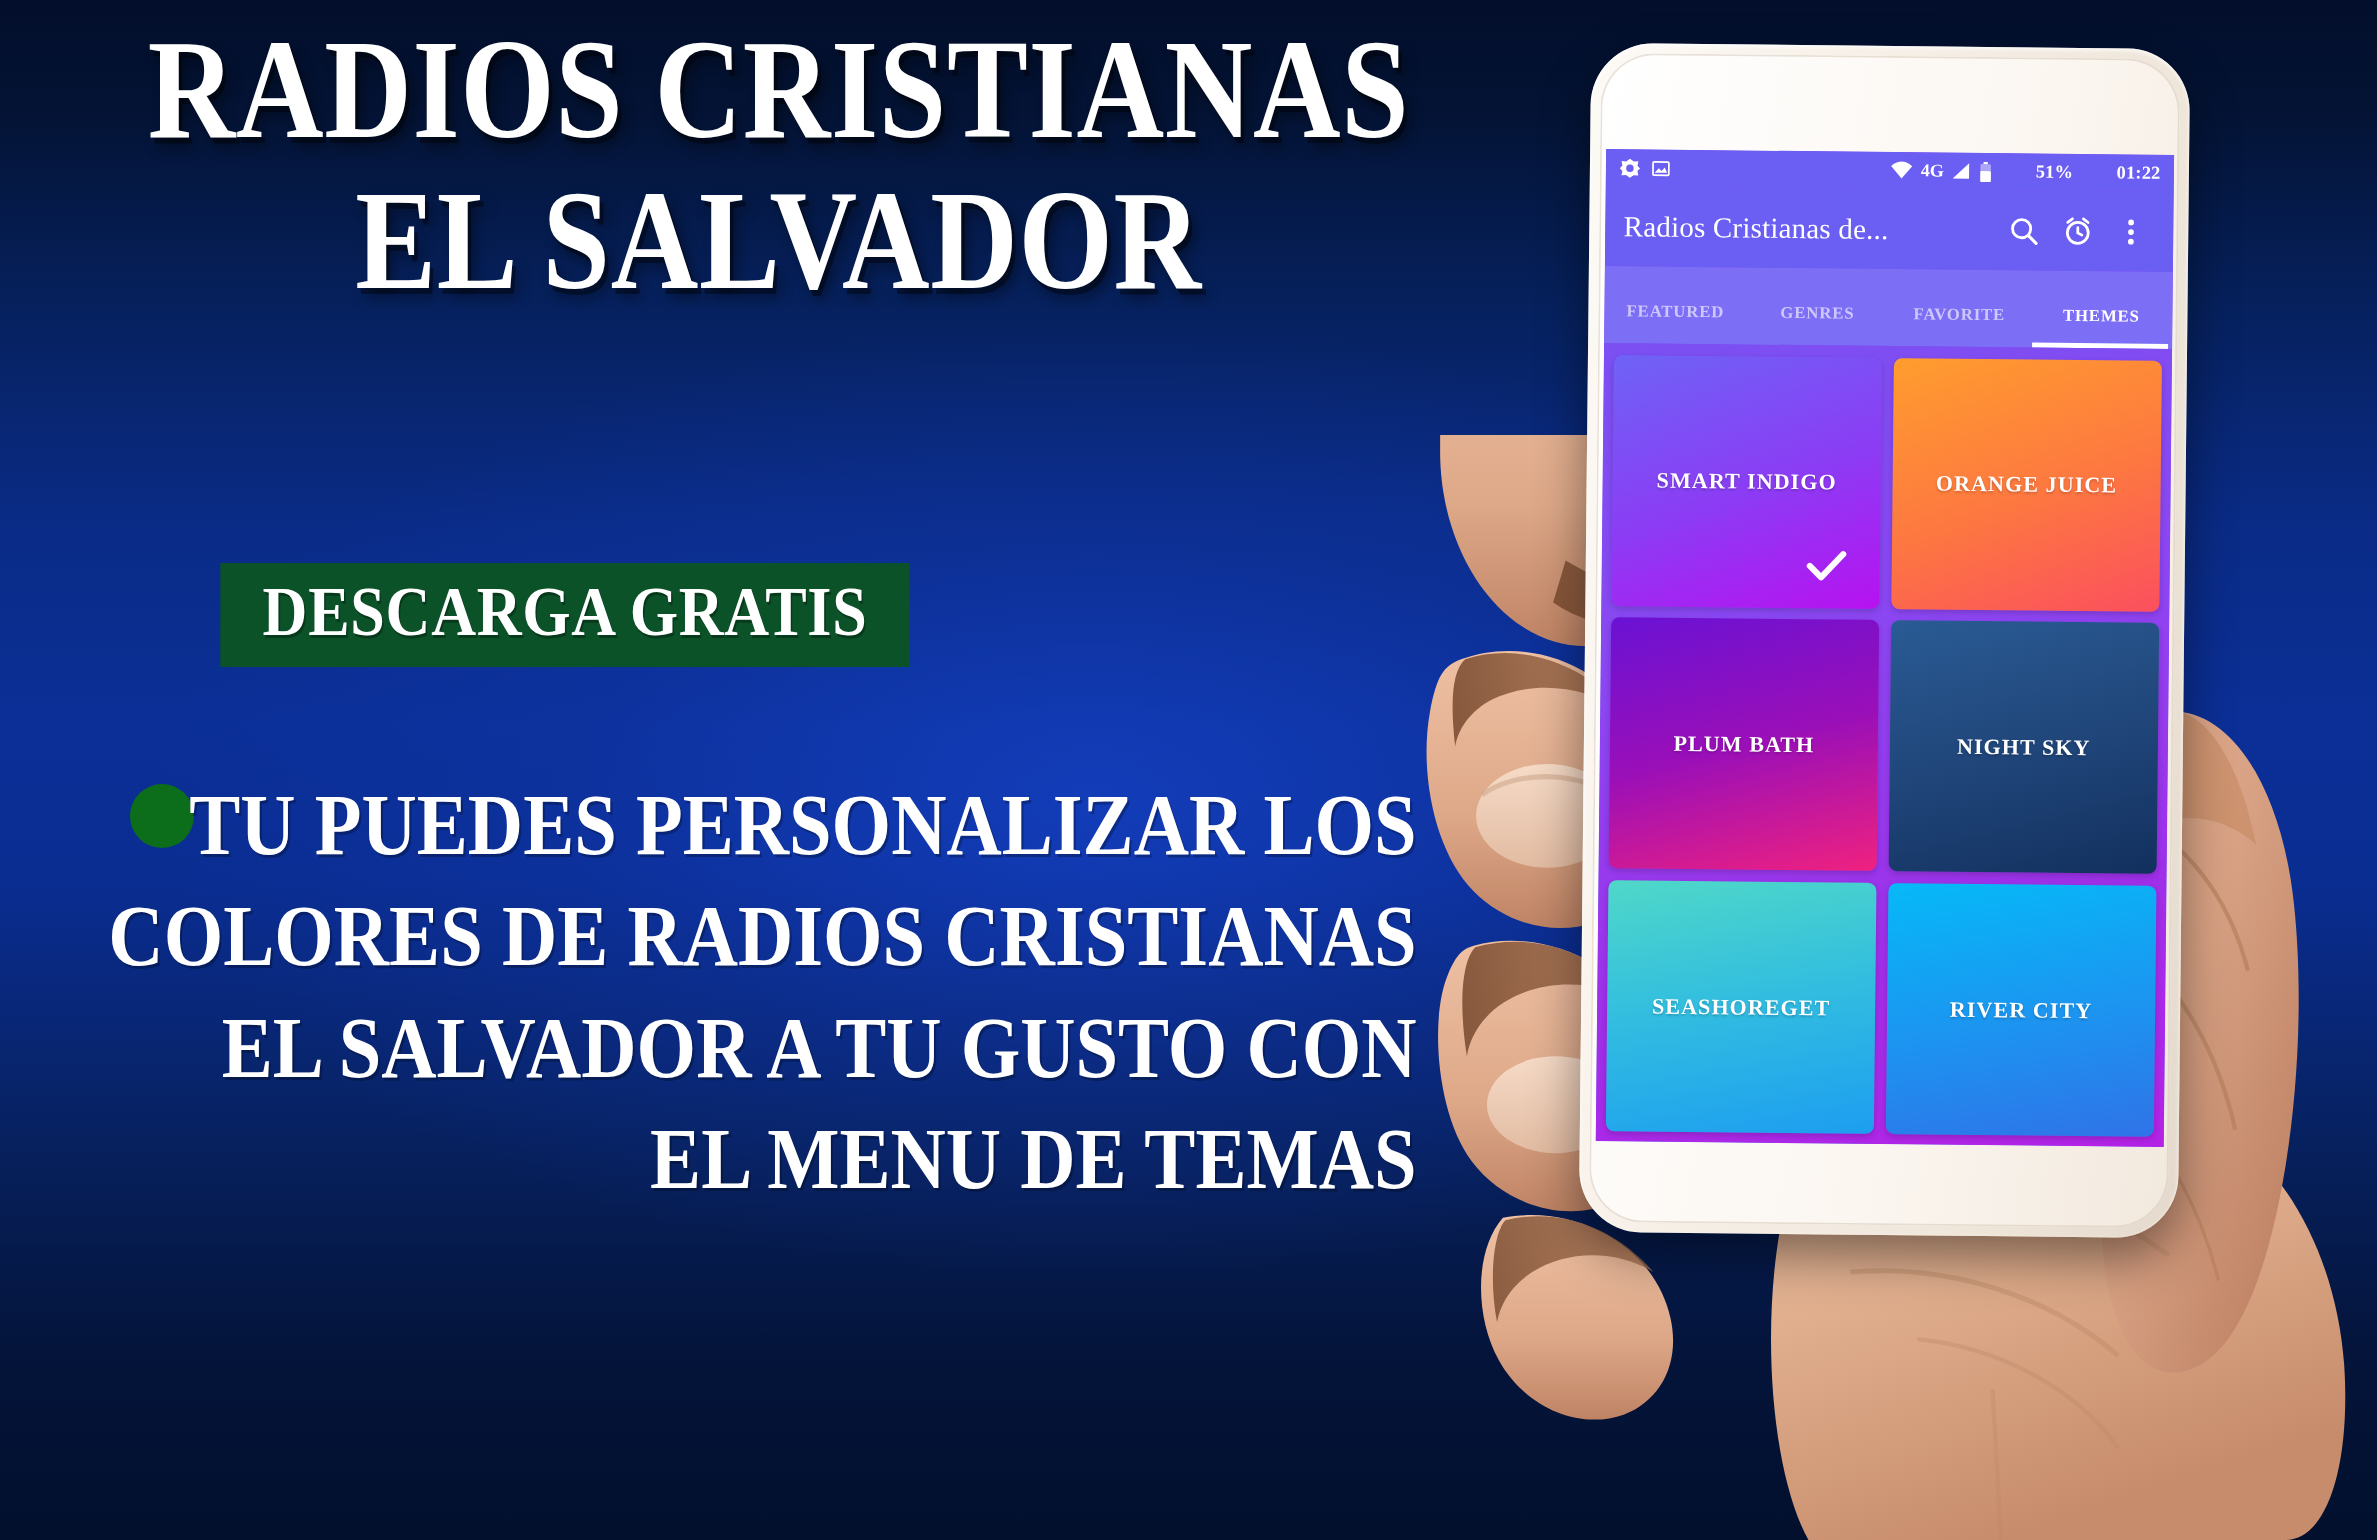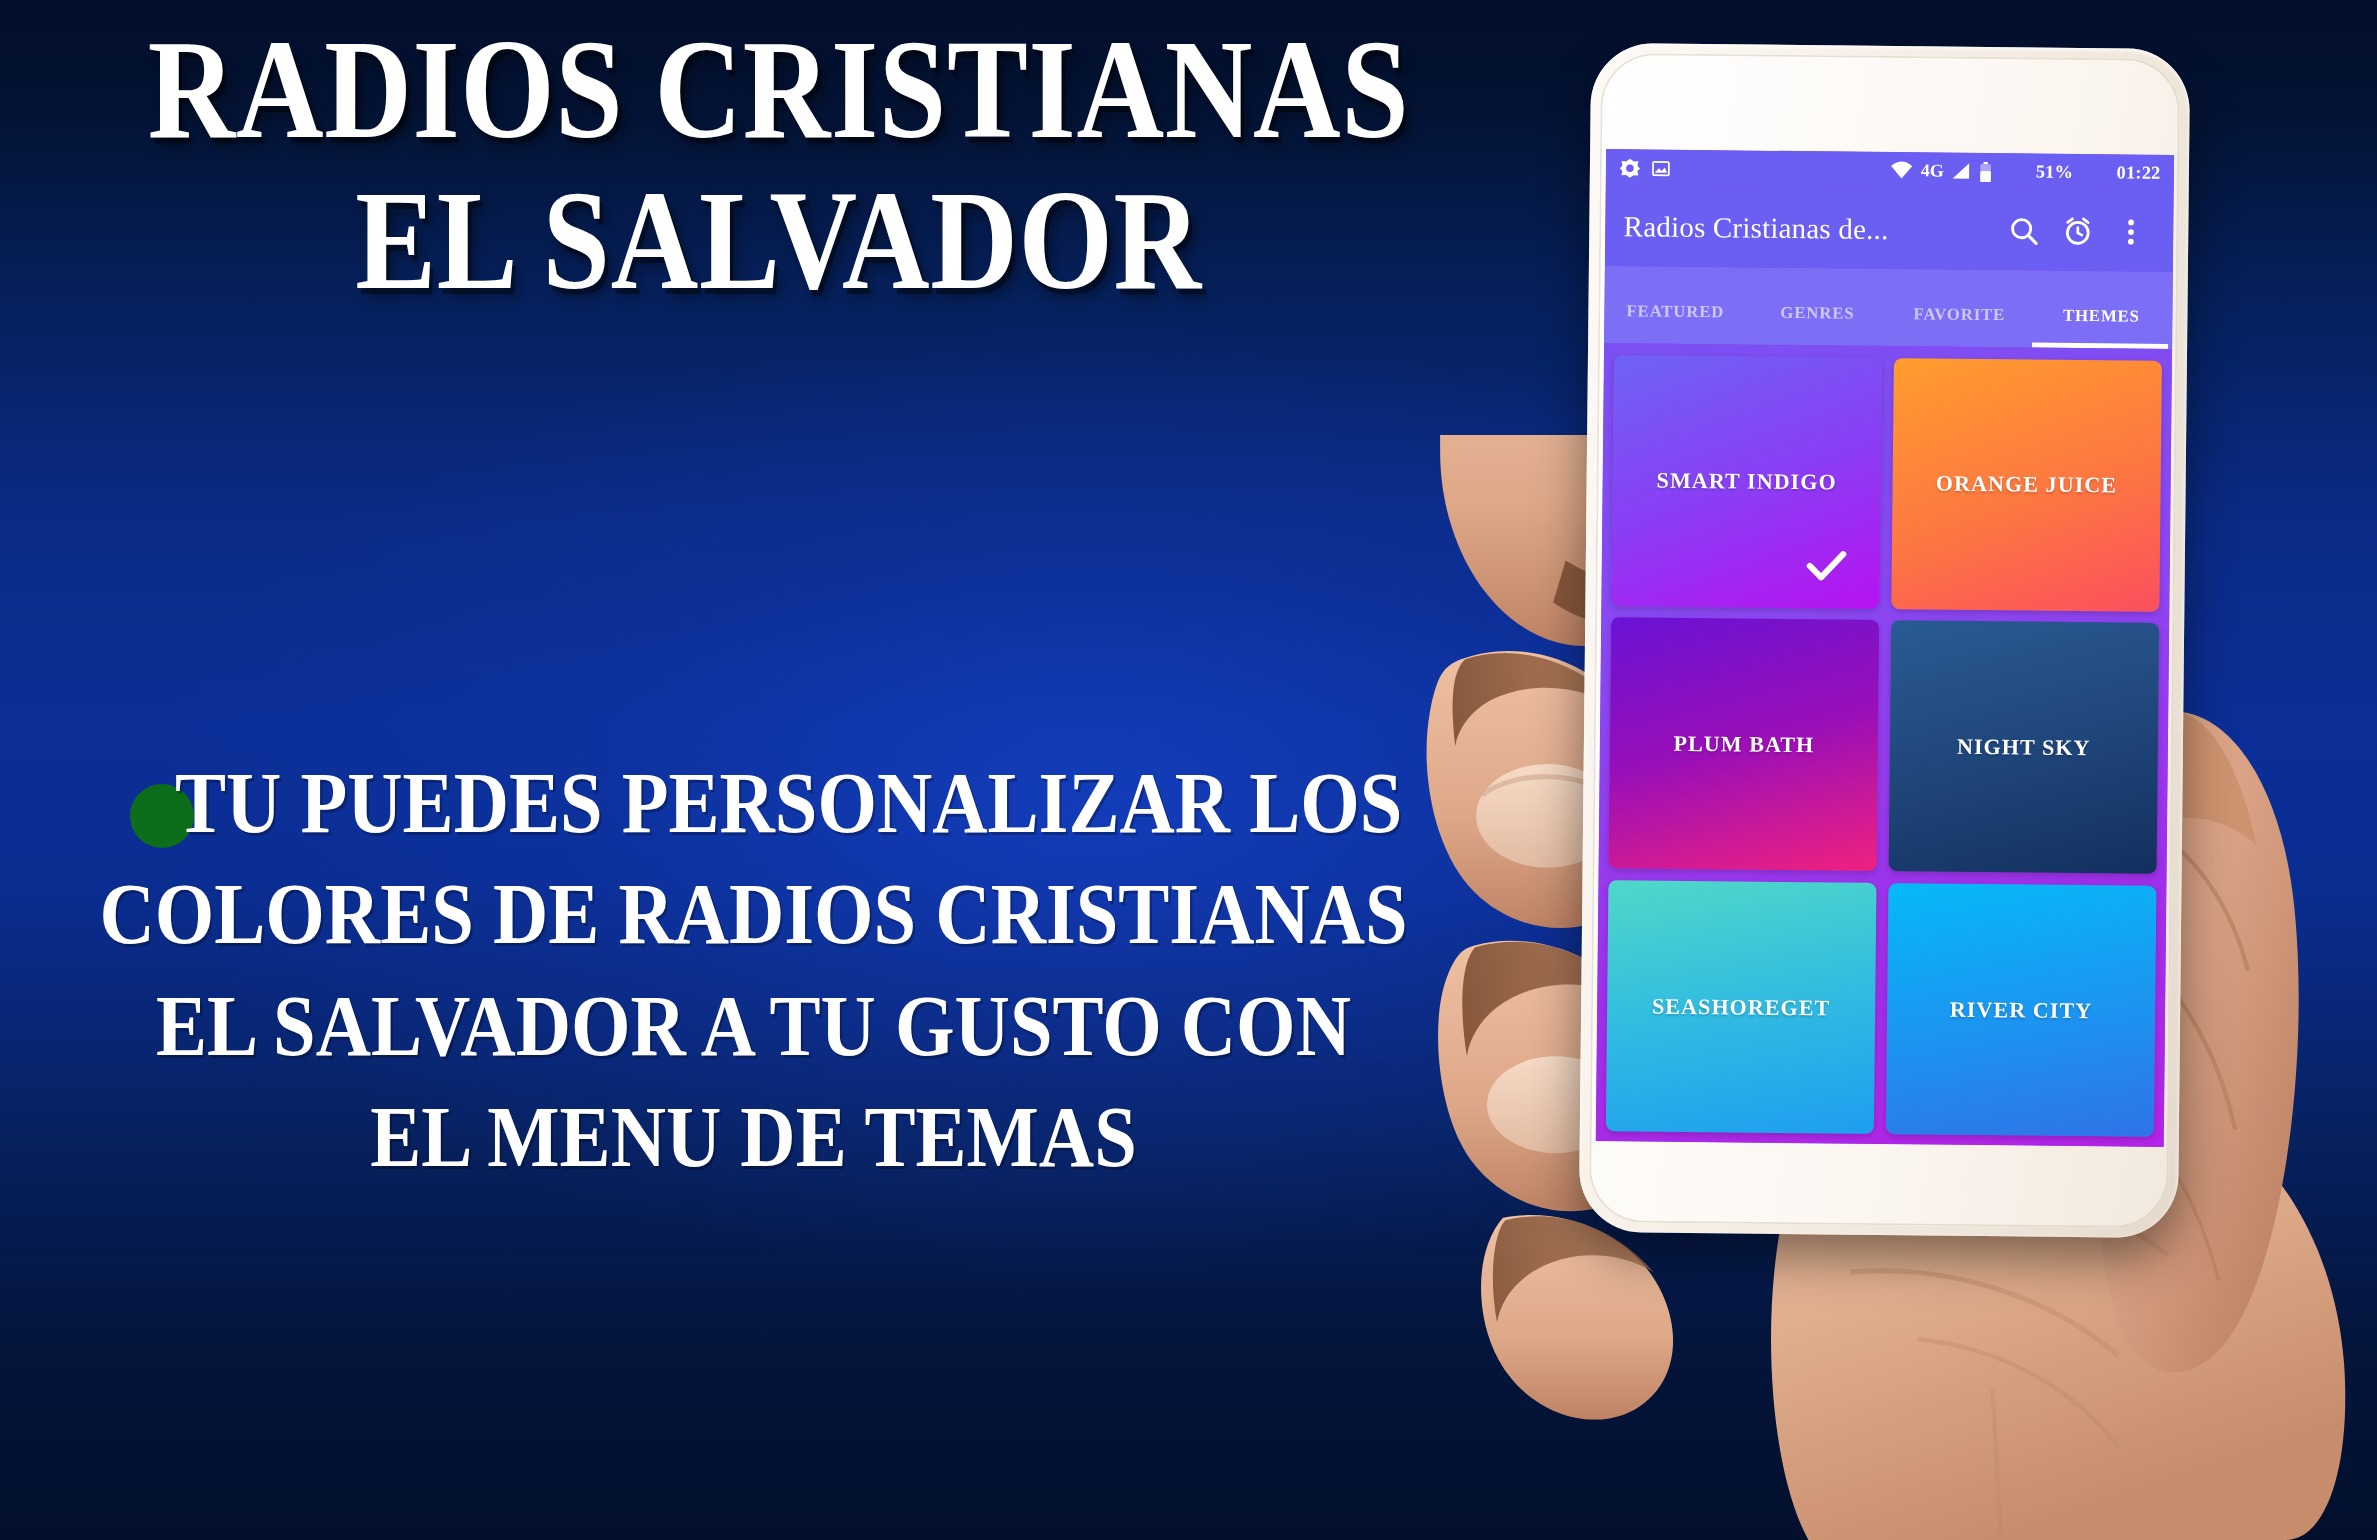--- a/index.html
+++ b/index.html
@@ -121,23 +121,23 @@
     top: 784px;
     width: 64px;
     height: 64px;
     border-radius: 50%;
     background: #0c6d1b;
   }
 
   .body-lines {
     position: absolute;
     left: 0;
-    top: 747px;
+    top: 769px;
     width: 1507px;
-    text-align: center;
+    text-align: right;
   }
   .body-line {
     color: #ffffff;
     font-size: 87px;
     font-weight: 700;
     letter-spacing: 0px;
     line-height: 1.28;
     white-space: nowrap;
     transform: scaleX(0.88);
     text-shadow: 2.5px 3.3px 0 rgba(0,0,0,0.26);
@@ -316,20 +316,23 @@
 
   <div class="bg-base"></div>
   <div class="bg-glow"></div>
 
   <div class="copy">
 
     <div class="headline headline-1">RADIOS CRISTIANAS</div>
 
     <div class="headline headline-2">EL SALVADOR</div>
 
+    <div class="badge-wrap">
+      <div class="badge">DESCARGA GRATIS</div>
+    </div>
 
     <div class="bullet-dot"></div>
 
     <div class="body-lines">
       <div class="body-line l1">TU PUEDES PERSONALIZAR LOS</div>
       <div class="body-line">COLORES DE RADIOS CRISTIANAS</div>
       <div class="body-line">EL SALVADOR A TU GUSTO CON</div>
       <div class="body-line">EL MENU DE TEMAS</div>
     </div>
   </div>

